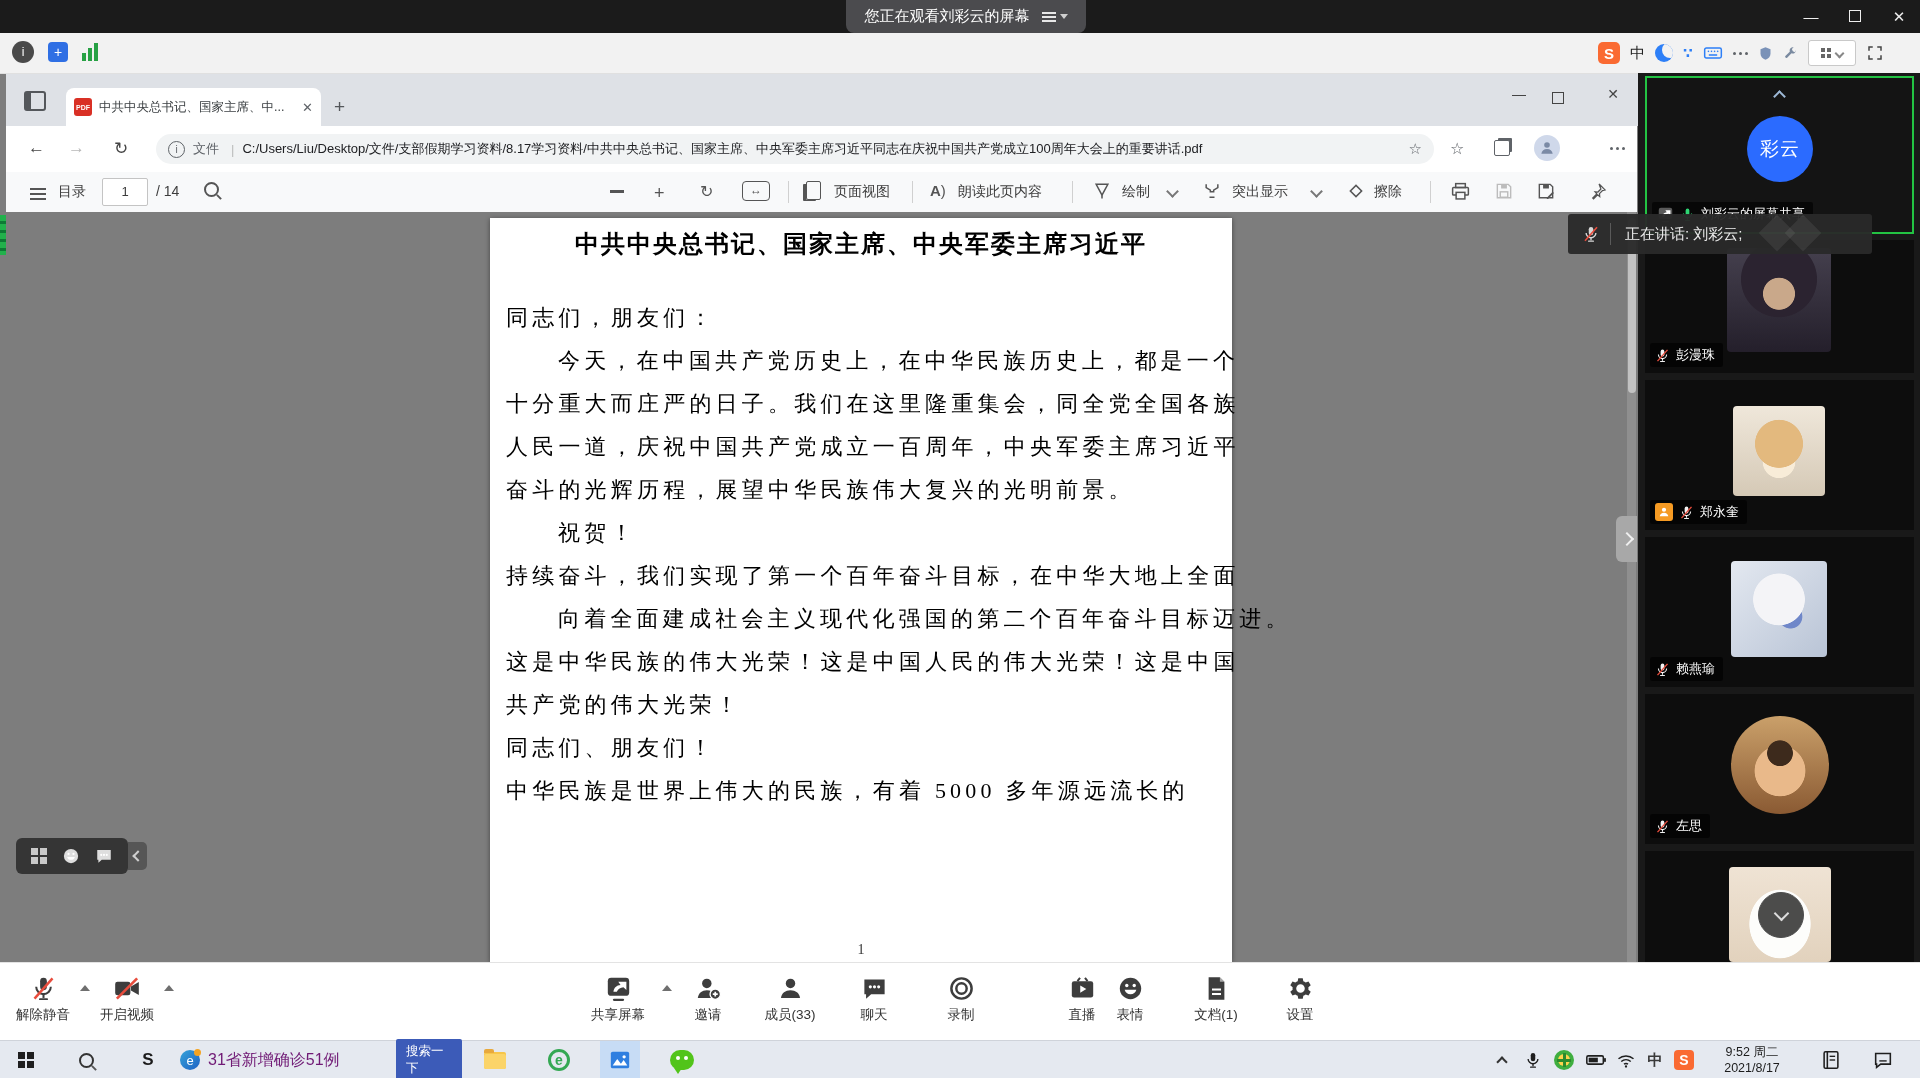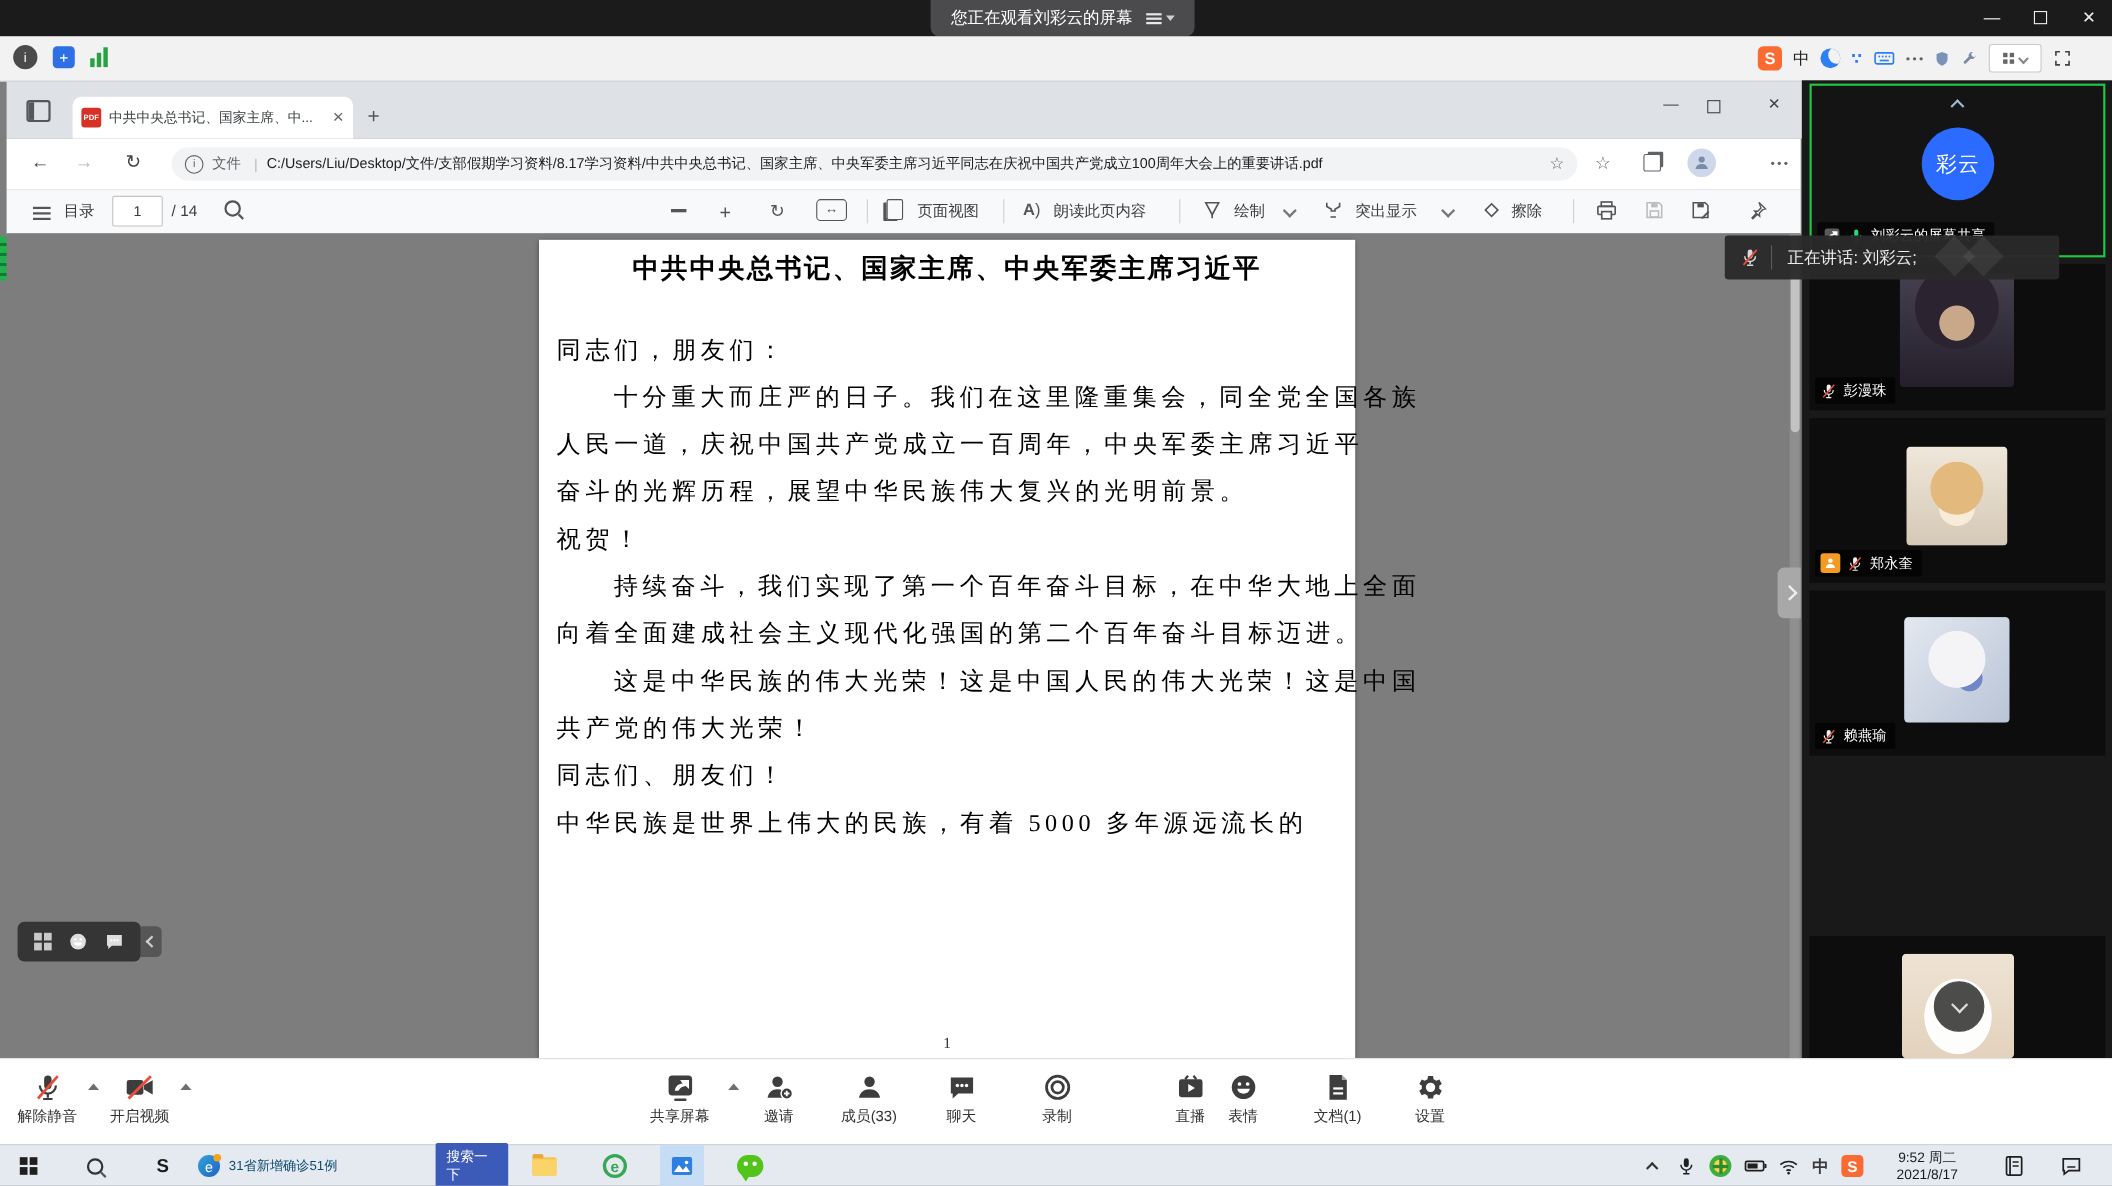--- a/index.html
+++ b/index.html
@@ -370,20 +370,21 @@
       <use href="#i-pin"></use>
     </svg>
 </div>
 
 <div id="content" class="abs">
   <div id="page" class="abs">
     <div id="doctitle" class="abs">中共中央总书记、国家主席、中央军委主席习近平</div>
     <div id="doclines" class="abs">
 
     <div class="doc-line">同志们，朋友们：</div>
+        <div class="doc-line">今天，在中国共产党历史上，在中华民族历史上，都是一个</div>
         <div class="doc-line">十分重大而庄严的日子。我们在这里隆重集会，同全党全国各族</div>
         <div class="doc-line">人民一道，庆祝中国共产党成立一百周年，中央军委主席习近平</div>
         <div class="doc-line">奋斗的光辉历程，展望中华民族伟大复兴的光明前景。</div>
         <div class="doc-line">祝贺！</div>
         <div class="doc-line">持续奋斗，我们实现了第一个百年奋斗目标，在中华大地上全面</div>
         <div class="doc-line">向着全面建成社会主义现代化强国的第二个百年奋斗目标迈进。</div>
         <div class="doc-line">这是中华民族的伟大光荣！这是中国人民的伟大光荣！这是中国</div>
         <div class="doc-line">共产党的伟大光荣！</div>
         <div class="doc-line">同志们、朋友们！</div>
         <div class="doc-line">中华民族是世界上伟大的民族，有着 5000 多年源远流长的</div>
@@ -464,20 +465,29 @@
   <div class="tile" style="top:464px;height:150px">
     <div class="photo" style="left:86px;top:24px;width:96px;height:96px;background:radial-gradient(circle at 50% 40%,#f4f4f7 0 34%,rgba(0,0,0,0) 35%),radial-gradient(circle at 62% 58%,#6f87c9 0 14%,rgba(0,0,0,0) 15%),linear-gradient(135deg,#e3e8f0,#b9c4d6)"></div>
     <div class="plabel">
       <svg class="ic" width="15" height="15" viewBox="0 0 24 24" style="color:#f2f2f2">
           <use href="#i-micoff"></use>
         </svg>
       <span>赖燕瑜</span>
     </div>
   </div>
 
+  <div class="tile" style="top:621px;height:150px">
+    <div class="photo" style="left:86px;top:22px;width:98px;height:98px;border-radius:50%;background:radial-gradient(circle at 50% 38%,#3d2a1c 0 16%,rgba(0,0,0,0) 17%),radial-gradient(circle at 50% 56%,#e9b98a 0 34%,rgba(0,0,0,0) 35%),linear-gradient(#caa06a,#8a5a33)"></div>
+    <div class="plabel">
+      <svg class="ic" width="15" height="15" viewBox="0 0 24 24" style="color:#f2f2f2">
+          <use href="#i-micoff"></use>
+        </svg>
+      <span>左思</span>
+    </div>
+  </div>
 
   <div class="tile" style="top:778px;height:111px">
     <div class="photo" style="left:84px;top:16px;width:102px;height:95px;background:radial-gradient(ellipse at 50% 60%,#fdfdfb 0 42%,rgba(0,0,0,0) 43%),linear-gradient(#efe3d4,#e2d2bd)"></div>
     <div style="position:absolute;left:113px;top:41px;width:44px;height:44px;border-radius:50%;background:rgba(25,25,25,.78);border:1px solid #4d4d4d;display:flex;align-items:center;justify-content:center">
       <span class="chev down" style="border-color:#dddddd;width:9px;height:9px;margin-top:-4px"></span>
     </div>
   </div>
 </div>
 
 <div id="toast" class="abs">
@@ -573,21 +583,21 @@
         <div></div>
         <div></div>
       </span>
   </div>
   <div class="tseg" style="left:72px;width:28px">
     <span class="magn" style="border-color:#333"></span>
   </div>
   <div class="tseg" style="left:134px;width:28px;font-weight:bold;font-size:17px;color:#1b1b1b">S</div>
   <div class="tseg" style="left:180px;width:216px;gap:8px;justify-content:flex-start">
     <span style="width:20px;height:20px;border-radius:50%;background:linear-gradient(135deg,#35a3d9,#1e61c4);color:#fff;font-size:13px;display:inline-flex;align-items:center;justify-content:center;position:relative">e<i style="position:absolute;right:-1px;top:-1px;width:7px;height:7px;border-radius:50%;background:#f4a321"></i></span>
-    <span style="font-size:12px;color:#0c4a6e;white-space:nowrap">31省新增确诊51例</span>
+    <span style="font-size:16px;color:#701a75;white-space:nowrap">31省新增确诊51例</span>
   </div>
   <div class="tseg" style="left:396px;width:66px">
     <span id="searchbtn">搜索一下</span>
   </div>
   <div class="tseg" style="left:480px;width:30px">
     <span style="position:relative;width:22px;height:17px;background:#f7c64a;border-radius:2px;display:inline-block">
         <i style="position:absolute;left:0;top:-3px;width:10px;height:4px;background:#e8a93d;border-radius:2px 2px 0 0"></i>
         <i style="position:absolute;left:0;top:2px;width:22px;height:15px;background:#fbd469;border-radius:2px"></i>
       </span>
   </div>

